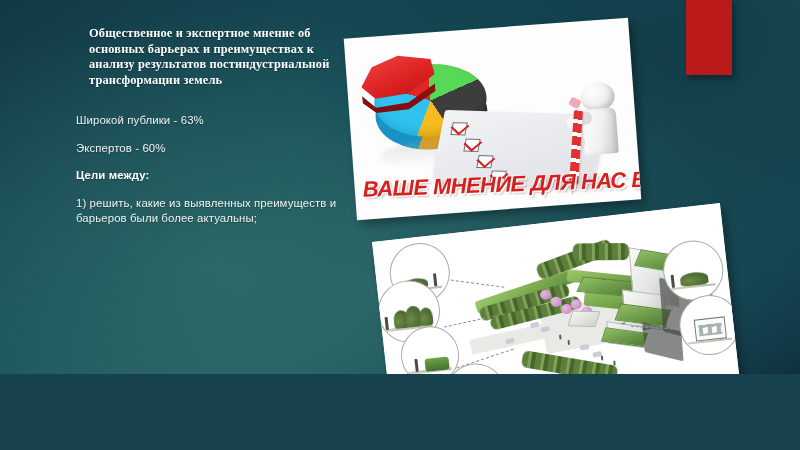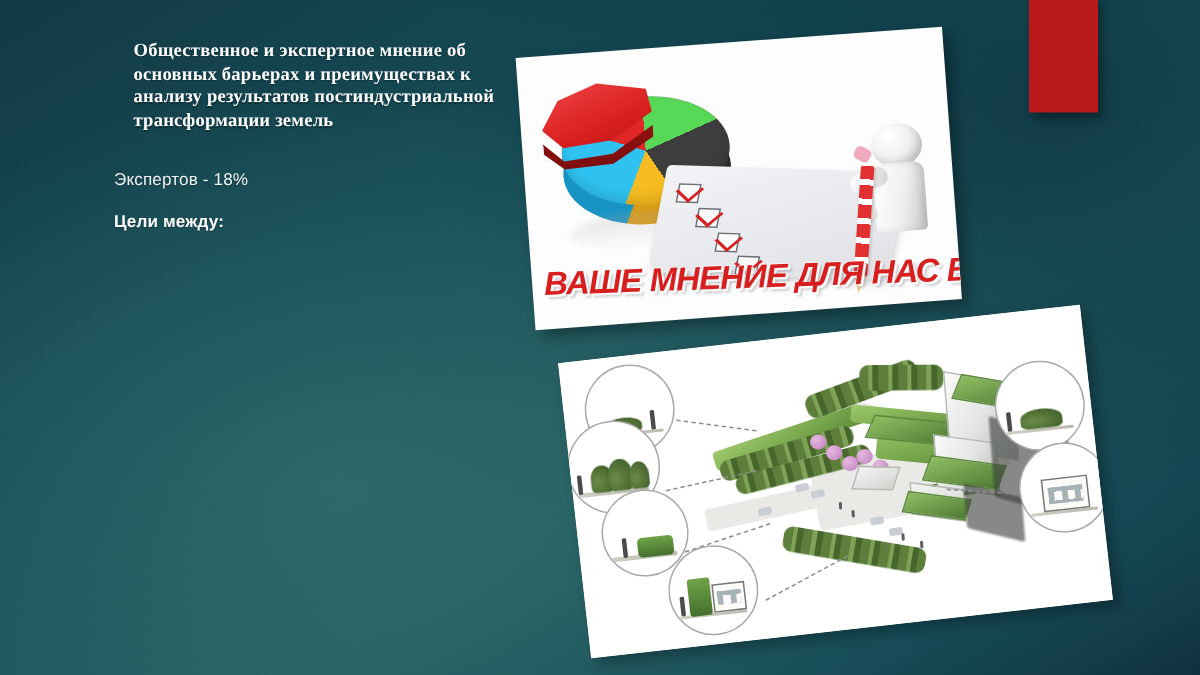--- a/index.html
+++ b/index.html
@@ -2,21 +2,21 @@
 <html><head>
 <meta charset="utf-8">
 <style>
   html,body{margin:0;padding:0;}
   body{
     width:800px;height:450px;overflow:hidden;
     font-family:"Liberation Sans", sans-serif;
     background:#17424d;
   }
   .slide{
-    position:relative;width:800px;height:450px;overflow:hidden;
+    position:relative;width:800px;height:374px;overflow:hidden;
     background:
       radial-gradient(ellipse 620px 420px at 28% 72%, rgba(60,118,112,0.55) 0%, rgba(60,118,112,0.0) 62%),
       radial-gradient(ellipse 700px 520px at 88% 16%, rgba(10,44,58,0.65) 0%, rgba(10,44,58,0.0) 60%),
       linear-gradient(150deg,#123945 0%,#17505a 38%,#235e63 62%,#174c58 85%,#10313f 100%);
   }
 
   
   .accent-bar{
     position:absolute;left:686px;top:-2px;width:46px;height:77px;
     background:#bb1a1a;
@@ -280,22 +280,24 @@
 <body>
 
 <div class="slide">
 
   <div class="accent-bar"></div>
 
   <div class="text-col">
     <div class="slide-title">Общественное и экспертное мнение об основных барьерах и преимуществах к анализу результатов постиндустриальной трансформации земель</div>
 
     <div class="body-block">
-      <p class="body-line">Экспертов - 18%</p>
+      <p class="body-line">Широкой публики - 63%</p>
+      <p class="body-line">Экспертов - 60%</p>
       <p class="body-line bold">Цели между:</p>
+      <p class="body-line para">1) решить, какие из выявленных преимуществ и барьеров были более актуальны;</p>
     </div>
   </div>
 
   <div class="card-survey">
     <div class="inner">
 
       <div class="pie-wrap">
         <div class="pie-base"></div>
         <div class="pie-side"></div>
         <div class="pie-top"></div>

